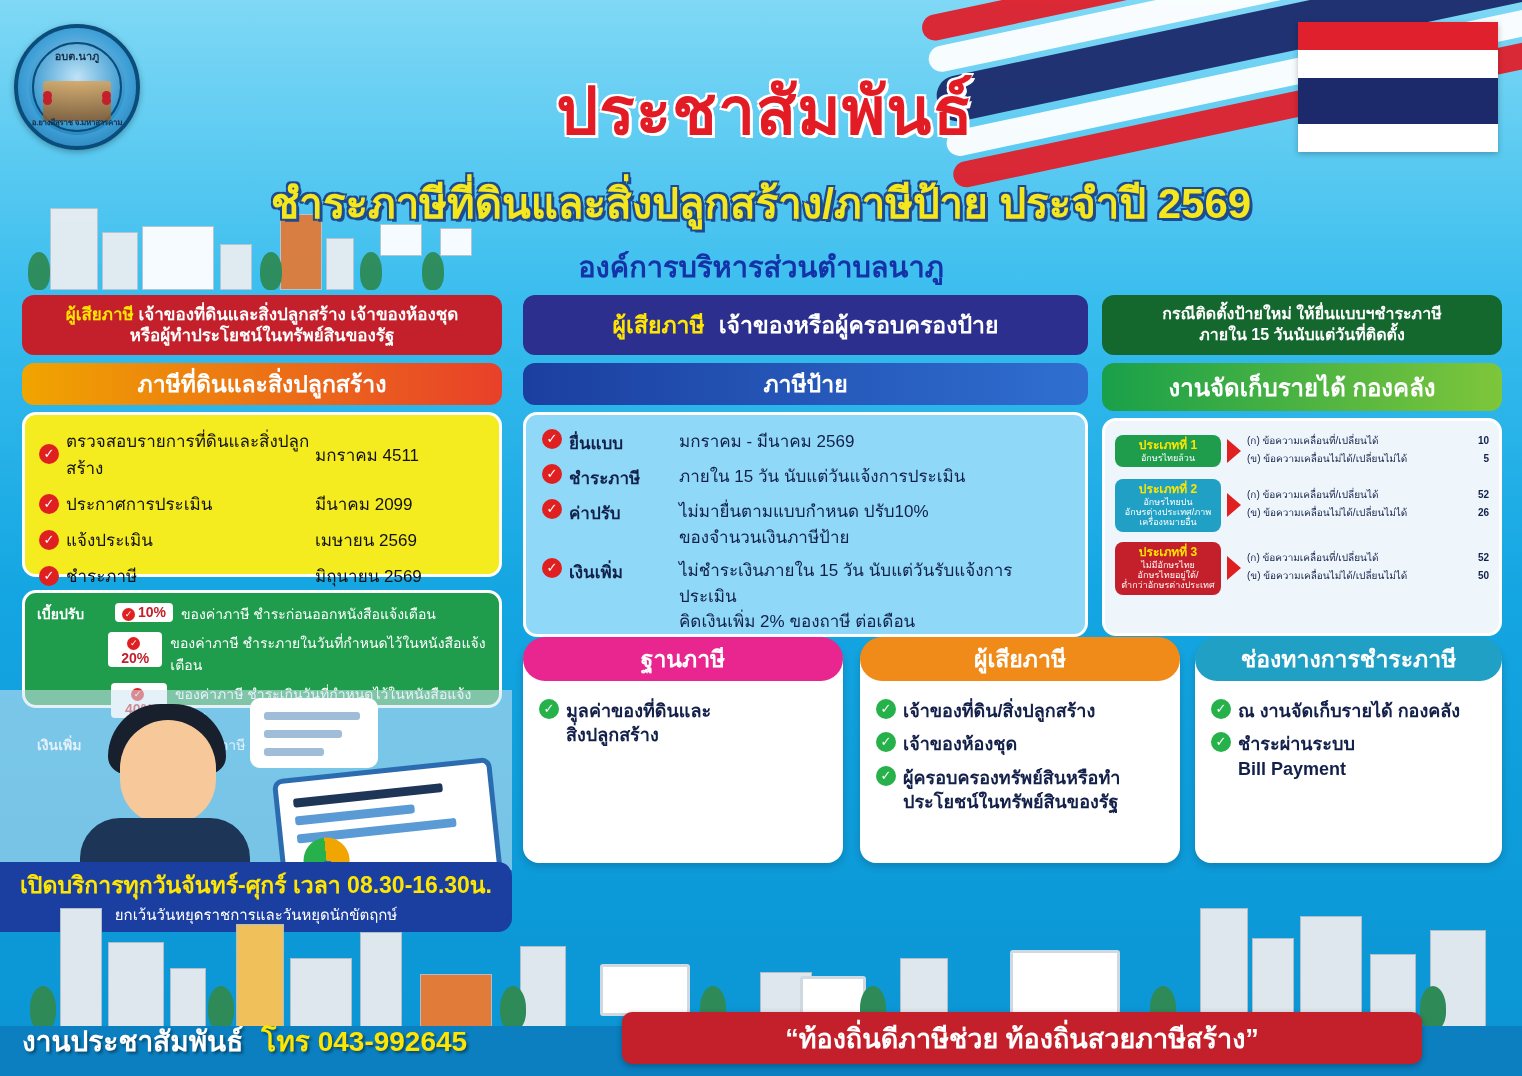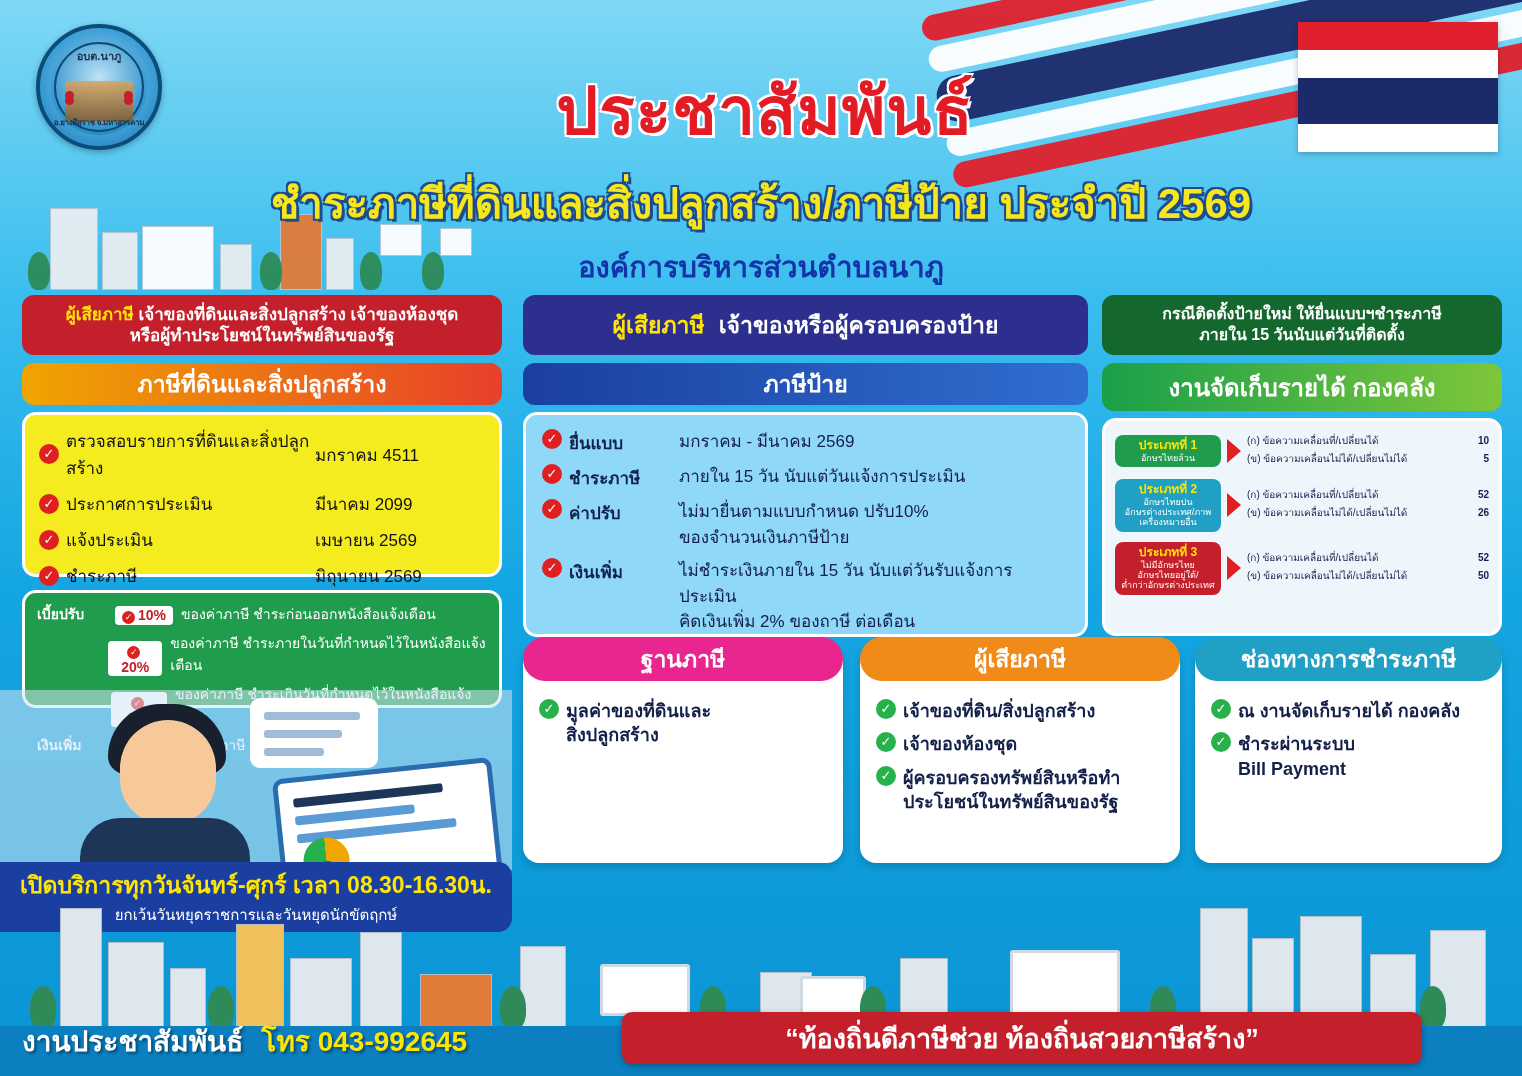--- a/index.html
+++ b/index.html
@@ -28,21 +28,21 @@
   
   .flag{position:absolute;top:22px;right:24px;width:200px;height:130px;
         box-shadow:0 2px 6px rgba(0,0,0,.25);overflow:hidden;}
   .flag i{display:block;width:100%;}
   .flag i:nth-child(1){height:21.6%;background:#e0202c;}
   .flag i:nth-child(2){height:21.6%;background:#ffffff;}
   .flag i:nth-child(3){height:35%;background:#1c2a6b;}
   .flag i:nth-child(4){height:21.6%;background:#ffffff;}
   .flag i:nth-child(5){height:21.6%;background:#e0202c;}
   
-  .logo{position:absolute;top:24px;left:36px;width:118px;height:118px;border-radius:50%;
+  .logo{position:absolute;top:24px;left:14px;width:118px;height:118px;border-radius:50%;
         background:radial-gradient(circle at 50% 45%,#9fd3f2 0%,#3e9fd6 60%,#1c6fa8 100%);
         border:4px solid #0b4d7a;display:flex;align-items:center;justify-content:center;
         box-shadow:0 2px 6px rgba(0,0,0,.3);overflow:hidden;}
   .logo .inner{width:82%;height:82%;border-radius:50%;
         background:radial-gradient(circle at 50% 40%,#bfe3f7,#2f93cc 70%,#14618f 100%);
         position:relative;}
   .logo .ring{position:absolute;inset:3px;border-radius:50%;border:2px solid #0b4d7a;}
   .logo .txt-top{position:absolute;top:8px;left:0;right:0;text-align:center;font-size:11px;
         color:#16314b;font-weight:bold;}
   .logo .txt-bot{position:absolute;bottom:6px;left:0;right:0;text-align:center;font-size:8px;
@@ -81,21 +81,21 @@
       font-size:17px;flex-direction:column;line-height:1.25;padding:0 10px;}
   #leftTitleBar{left:22px;top:363px;width:480px;height:42px;
       background:linear-gradient(90deg,#f0a500,#e8402a);font-size:23px;}
   #leftYellow{left:22px;top:412px;width:480px;height:165px;background:#f5ec1f;
       border:3px solid #fff;padding:12px 14px;}
   #leftYellow .item{display:flex;align-items:center;font-size:17px;color:#111;margin-bottom:9px;}
   #leftYellow .item .t{flex:1;}
   #leftYellow .item .d{width:170px;text-align:left;}
   #leftGreen{left:22px;top:590px;width:480px;height:118px;background:#1f9d4d;
       border:3px solid #fff;padding:10px 12px;color:#fff;font-size:14px;}
-  #leftGreen .g{display:flex;align-items:flex-end;margin-bottom:7px;}
+  #leftGreen .g{display:flex;align-items:flex-start;margin-bottom:7px;}
   #leftGreen .k{width:78px;font-weight:bold;}
   #leftGreen .pc{background:#fff;color:#c4202b;border-radius:4px;padding:1px 7px;
       font-weight:bold;margin-right:8px;min-width:40px;text-align:center;}
   #leftGreen .pc .cm{display:inline-block;width:13px;height:13px;background:#e02020;color:#fff;
       border-radius:50%;font-size:9px;line-height:13px;text-align:center;margin-right:3px;}
   
   #midTaxpayerBar{left:523px;top:295px;width:565px;height:60px;background:#2d2f8f;font-size:23px;}
   #midTitleBar{left:523px;top:363px;width:565px;height:42px;
       background:linear-gradient(90deg,#1b3fa0,#2f6fd0);font-size:23px;}
   #midBlue{left:523px;top:412px;width:565px;height:225px;background:#8fd8f7;

